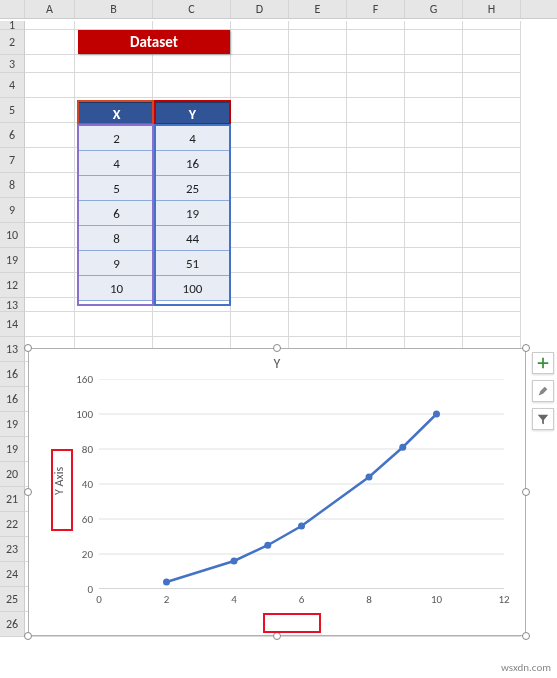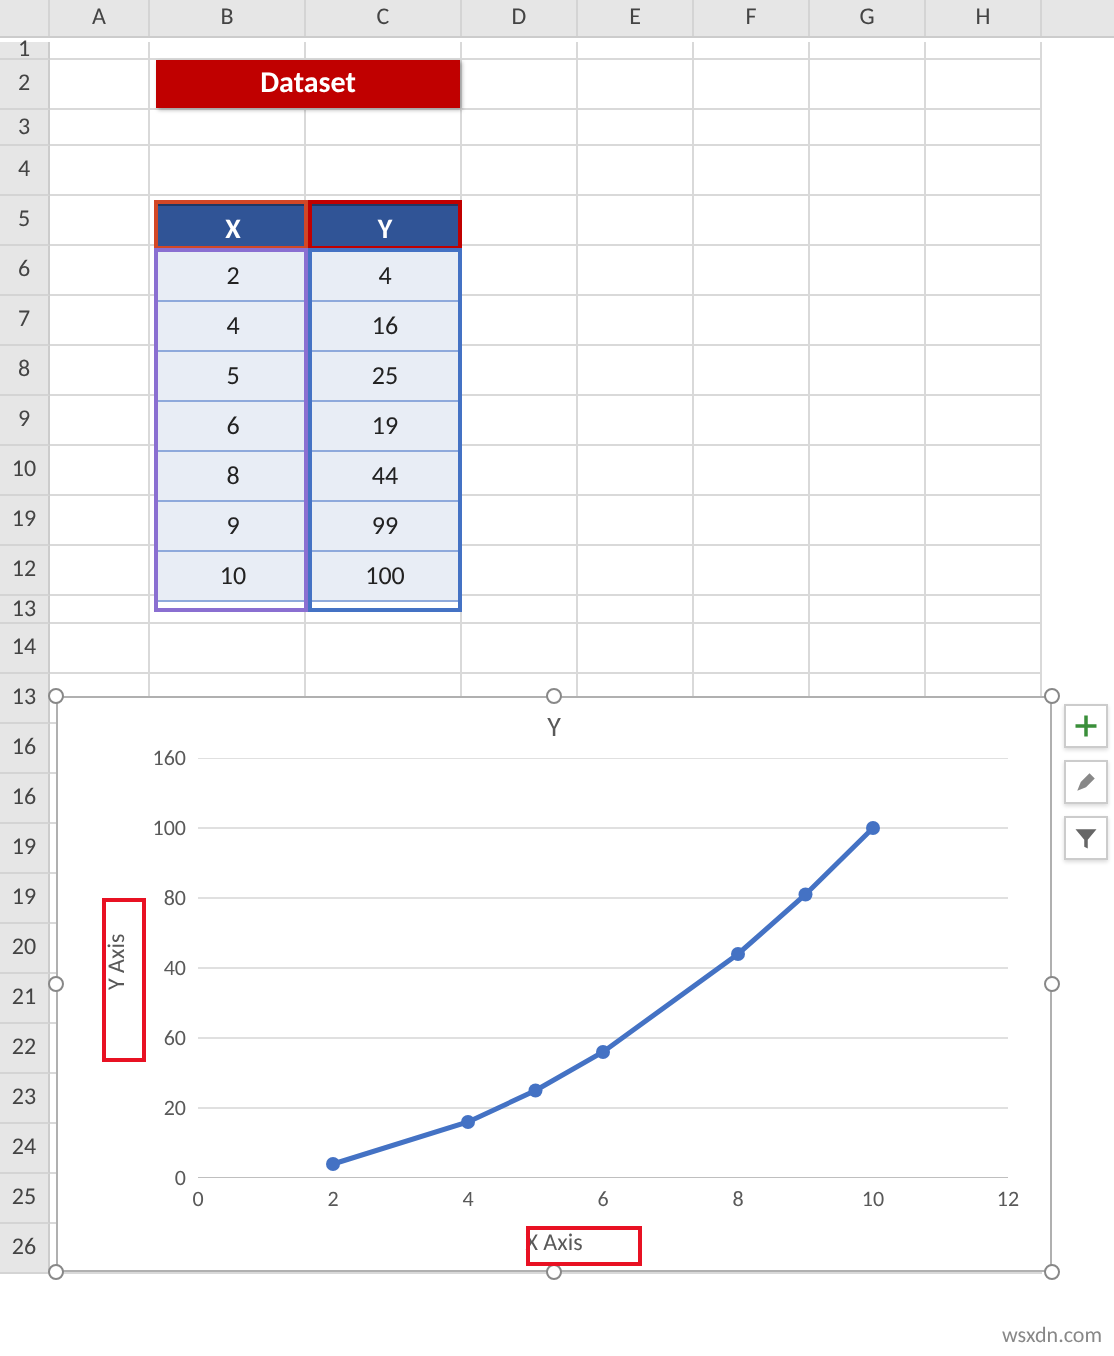--- a/index.html
+++ b/index.html
@@ -414,21 +414,21 @@
         <tr>
           <td>6</td>
           <td>19</td>
         </tr>
         <tr>
           <td>8</td>
           <td>44</td>
         </tr>
         <tr>
           <td>9</td>
-          <td>99</td>
+          <td>51</td>
         </tr>
         <tr>
           <td>10</td>
           <td>100</td>
         </tr>
       </tbody>
   </table>
 </div>
 <div class="sel-hx"></div>
 <div class="sel-hy"></div>
@@ -481,21 +481,20 @@
         <circle cx="135" cy="182" r="3.5" fill="#4472c4"></circle>
         <circle cx="168.75" cy="166.25" r="3.5" fill="#4472c4"></circle>
         <circle cx="202.5" cy="147" r="3.5" fill="#4472c4"></circle>
         <circle cx="270" cy="98" r="3.5" fill="#4472c4"></circle>
         <circle cx="303.75" cy="68.25" r="3.5" fill="#4472c4"></circle>
         <circle cx="337.5" cy="35" r="3.5" fill="#4472c4"></circle>
       </svg>
   </div>
 
   <div class="y-axis-label">Y Axis</div>
-  <div class="x-axis-label">X Axis</div>
   <div class="red-box1"></div>
   <div class="red-box2"></div>
 </div>
 
 <div class="side-buttons">
   <div class="side-btn">
     <svg viewBox="0 0 16 16">
         <path d="M8 2v12M2 8h12" stroke="#3a8f3a" stroke-width="2" fill="none"></path>
       </svg>
   </div>

